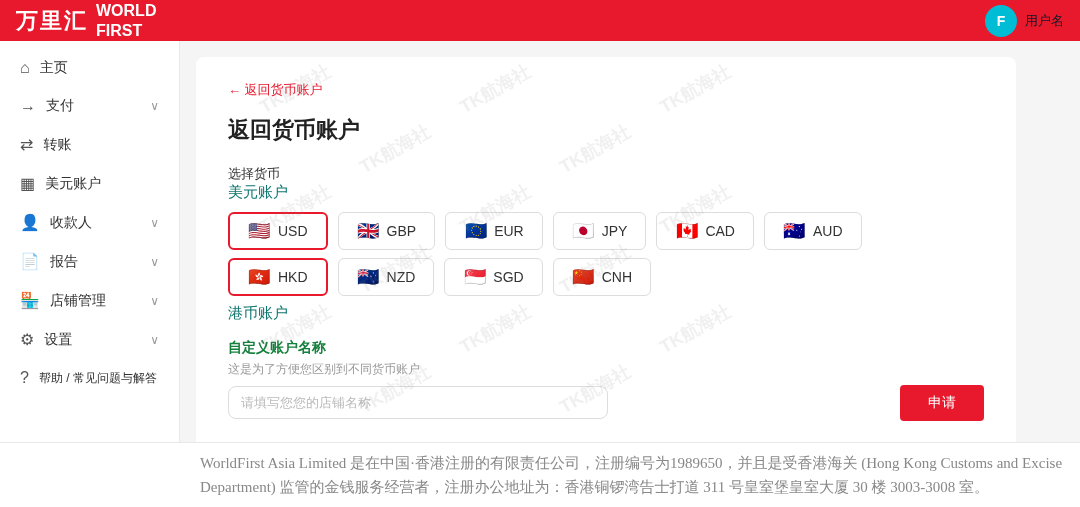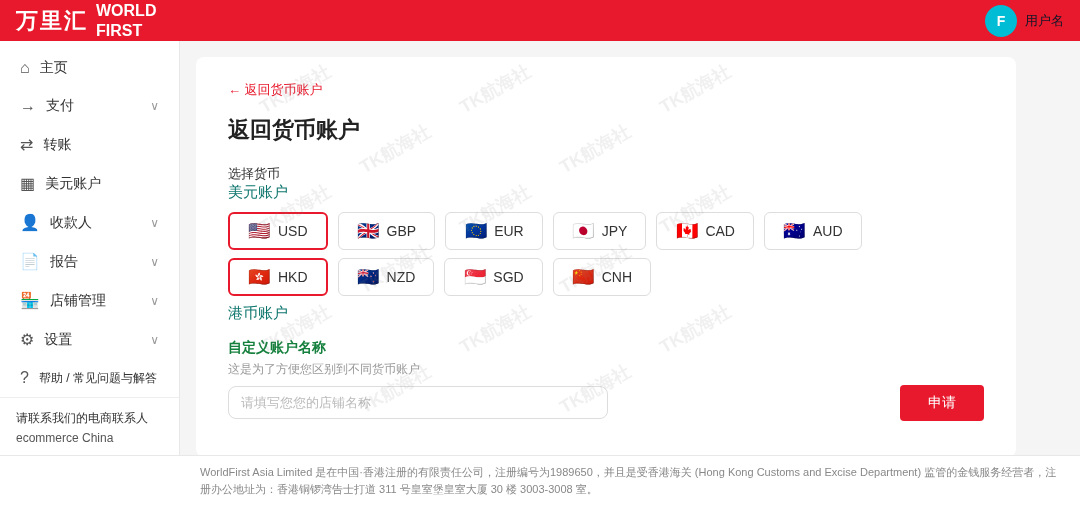--- a/index.html
+++ b/index.html
@@ -195,24 +195,25 @@
       padding: 9px 28px;
       font-size: 14px;
       cursor: pointer;
     }
 
     
     .footer {
       background: white;
       border-top: 1px solid #e8e8e8;
       padding: 8px 16px 8px 200px;
-      font-size: 11px;
+      font-size: 15px;
       color: #888;
       line-height: 1.6;
       flex-shrink: 0;
+      font-family: Liberation Serif, serif;
     }
 
     
     .watermark-overlay {
       position: absolute;
       top: 0; left: 0; right: 0; bottom: 0;
       pointer-events: none;
       overflow: hidden;
       opacity: 0.12;
     }
@@ -280,25 +281,20 @@
     <div class="nav-item">
       <span class="nav-icon">⚙</span>
       <span>设置</span>
       <span class="nav-arrow">∨</span>
     </div>
     <div class="nav-item">
       <span class="nav-icon">?</span>
       <span style="font-size:12px;">帮助 / 常见问题与解答</span>
     </div>
 
-    <div class="sidebar-bottom">
-      <div class="contact-title">请联系我们的电商联系人</div>
-      <div class="contact-name">ecommerce China</div>
-
-    </div>
 
   </div>
 
   <div class="main">
     <div class="content-card">
 
       <div class="watermark-overlay">
         <span class="watermark-text" style="top:20px;left:60px;">TK航海社</span>
         <span class="watermark-text" style="top:20px;left:260px;">TK航海社</span>
         <span class="watermark-text" style="top:20px;left:460px;">TK航海社</span>

